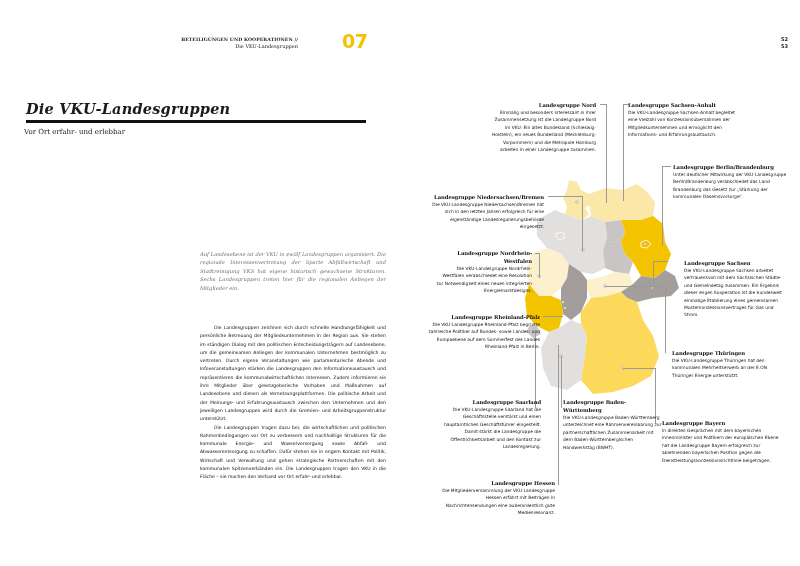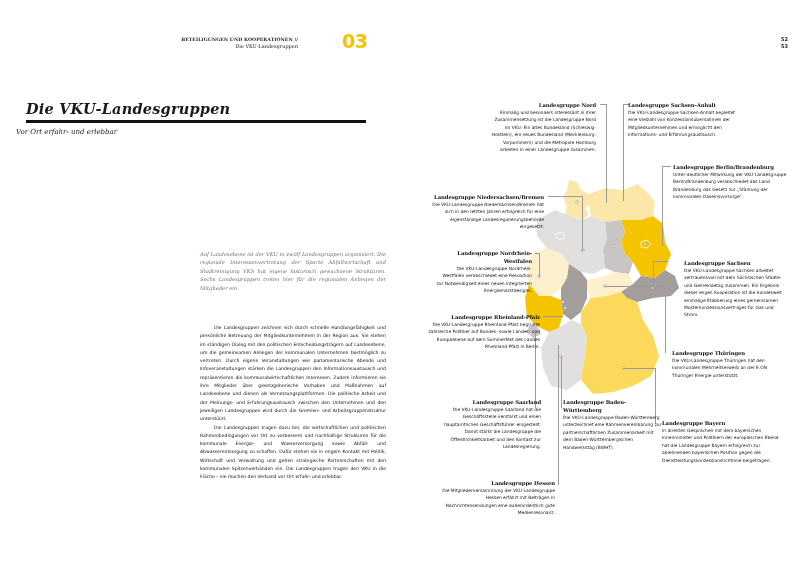--- a/index.html
+++ b/index.html
@@ -9,37 +9,37 @@
   .hdr-kicker { left:150px; top:36px; width:148px; text-align:right; font-family:"DejaVu Serif", serif;
                 font-size:4.6px; font-weight:bold; letter-spacing:0.1px; line-height:7px; }
   .hdr-sub { left:150px; top:43px; width:148px; text-align:right; font-family:"DejaVu Serif", serif;
              font-size:5px; line-height:7px; }
   .chapter-num { left:342px; top:30px; font-family:"DejaVu Sans", sans-serif; font-weight:bold;
                  font-size:19px; color:#f5c100; line-height:22px; letter-spacing:-0.5px; }
   .page-num { left:768px; top:36px; width:20px; text-align:right; font-size:5px; font-weight:bold; line-height:7px; }
   .title { left:26px; top:99px; font-family:"DejaVu Serif", serif; font-style:italic; font-weight:bold;
            font-size:14.5px; line-height:20px; letter-spacing:0.2px; }
   .title-rule { left:26px; top:120px; width:340px; height:2.5px; background:#111; }
-  .subtitle { left:16px; top:127px; font-family:"DejaVu Serif", serif; font-style:italic; font-size:7px; line-height:10px; }
+  .subtitle { left:24px; top:127px; font-family:"DejaVu Serif", serif; font-size:7px; line-height:10px; }
   .intro { left:200px; top:250px; width:186px; font-family:"DejaVu Serif", serif; font-style:italic;
            font-size:5.2px; line-height:8.4px; color:#6e6e6e; text-align:justify; }
   .body-text { left:200px; top:324px; width:186px; font-family:"DejaVu Sans", sans-serif;
                font-size:4.55px; line-height:8.3px; color:#111; text-align:justify; }
   .body-text p { margin:0; text-indent:14px; }
   .block { font-size:4.4px; line-height:7.4px; color:#151515; }
   .block .bh { font-family:"DejaVu Serif", serif; font-weight:bold; font-size:5.3px; line-height:8px; letter-spacing:-0.1px; }
   .right { text-align:right; }
   .leader { position:absolute; border-color:#9a9a9a; border-style:solid; border-width:0; }
 </style>
 </head>
 <body>
 
 <div class="abs hdr-kicker">BETEILIGUNGEN UND KOOPERATIONEN //</div>
 <div class="abs hdr-sub">Die VKU-Landesgruppen</div>
-<div class="abs chapter-num">03</div>
+<div class="abs chapter-num">07</div>
 <div class="abs page-num">
   <div>52</div>
   <div>53</div>
 </div>
 
 <div class="abs title">Die VKU-Landesgruppen</div>
 <div class="abs title-rule"></div>
 <div class="abs subtitle">Vor Ort erfahr- und erlebbar</div>
 
 <div class="abs intro">Auf Landesebene ist der VKU in zwölf Landesgruppen organisiert. Die regionale Interessenvertretung der Sparte Abfallwirtschaft und Stadtreinigung VKS hat eigene historisch gewachsene Strukturen. Sechs Landesgruppen treten hier für die regionalen Anliegen der Mitglieder ein.</div>

